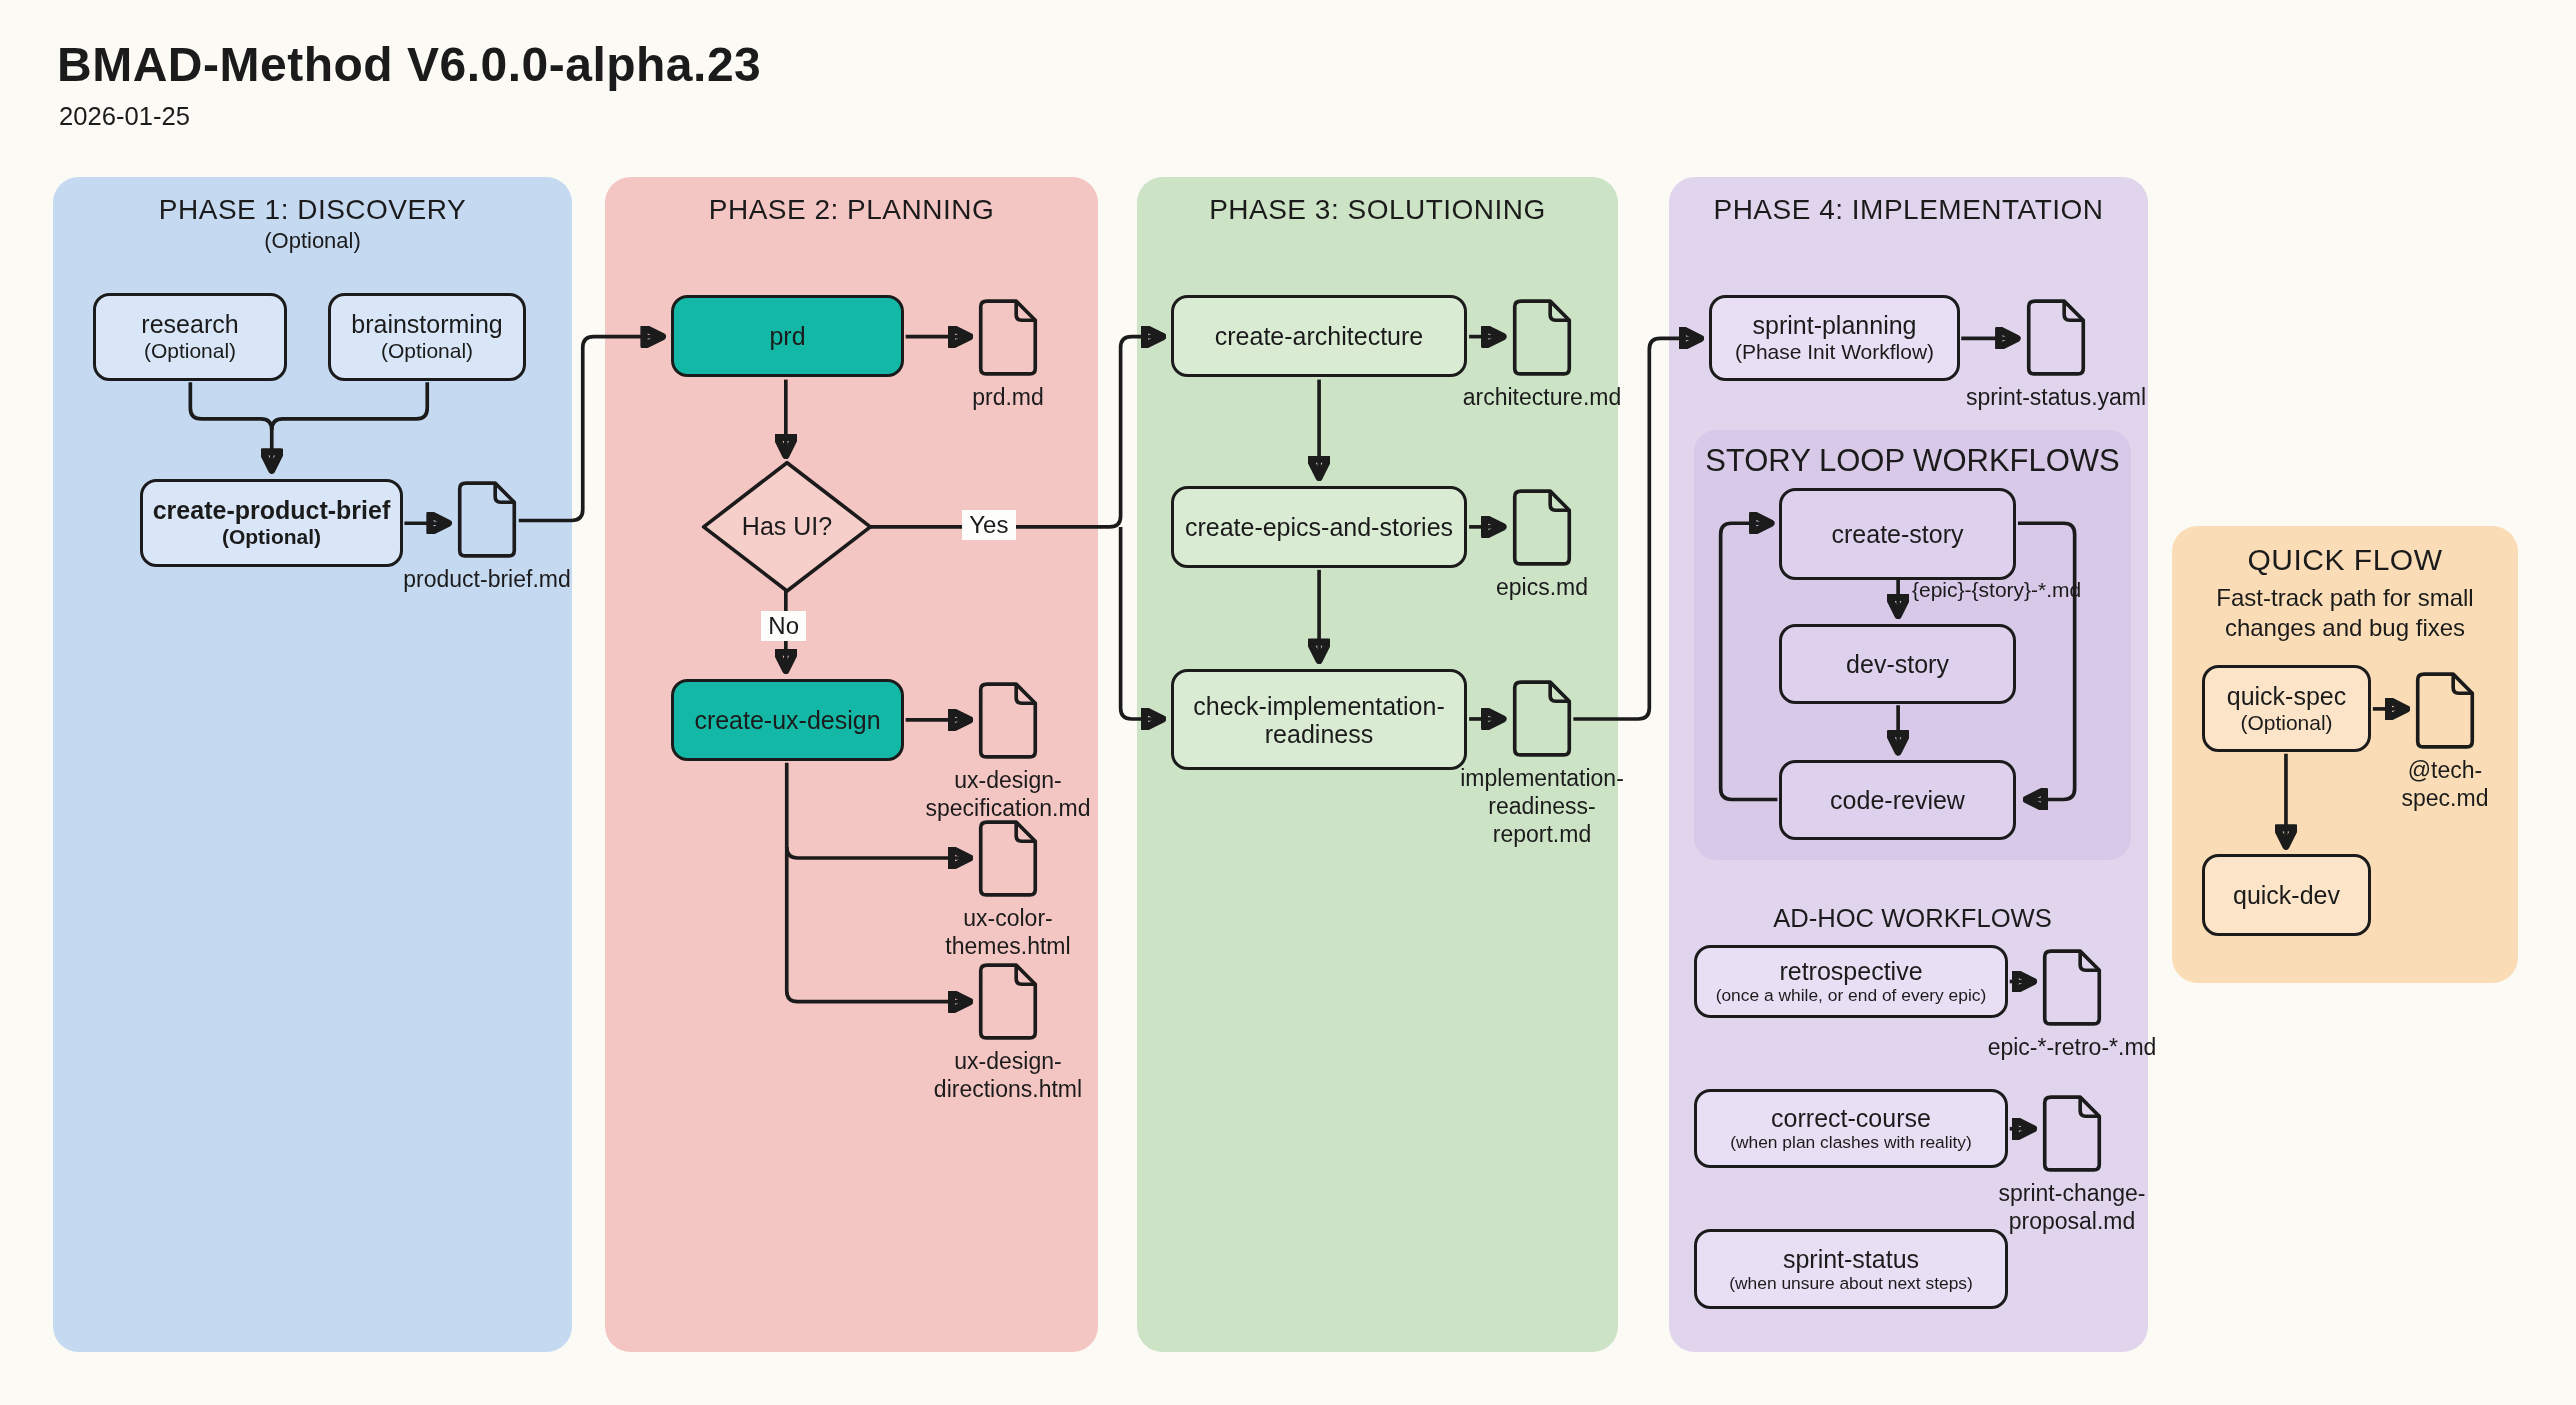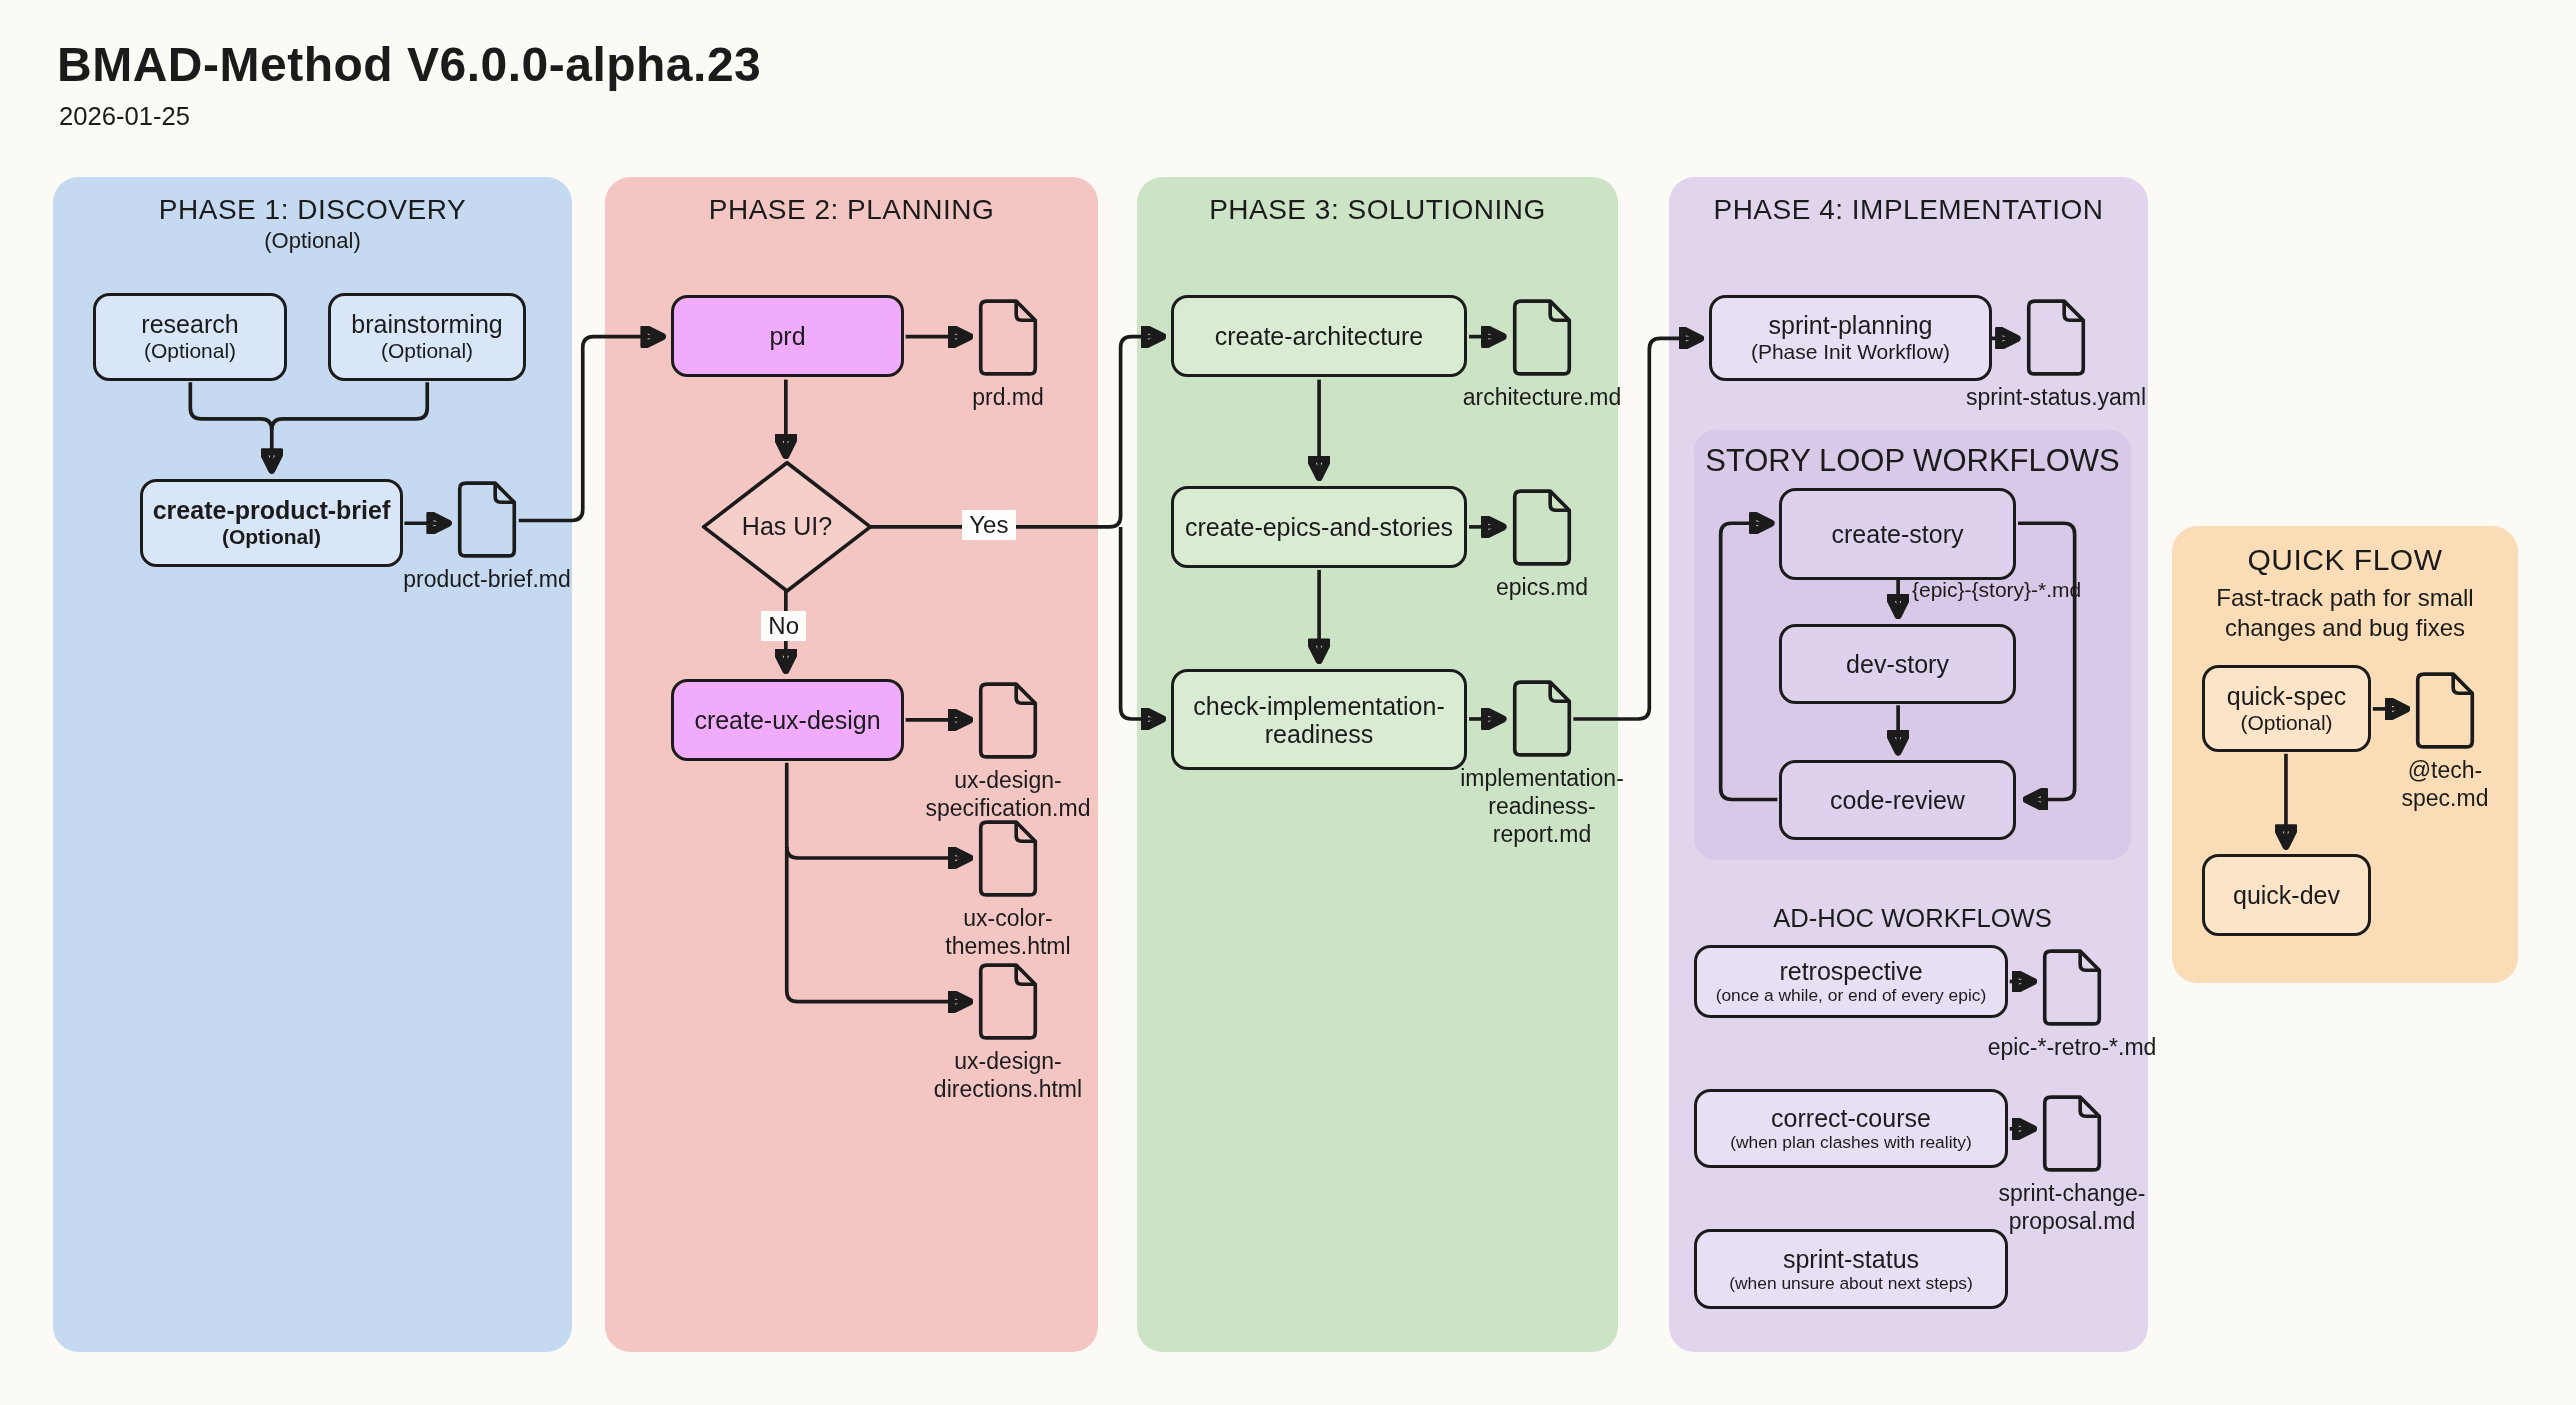--- a/index.html
+++ b/index.html
@@ -26,21 +26,21 @@
   #connectors{position:absolute;left:0;top:0;}
   #connectors path{fill:none;stroke:#1b1b1b;stroke-width:4;stroke-linejoin:round;stroke-linecap:butt;}
   .node{
     position:absolute;box-sizing:border-box;border:3.7px solid #1b1b1b;border-radius:16.5px;
     display:flex;flex-direction:column;align-items:center;justify-content:center;text-align:center;
   }
   .node .label{font-size:25px;line-height:1.12;white-space:pre-line;}
   .node .sub{font-size:21px;line-height:1.2;}
   .adhoc .label{font-size:25px;}
   .adhoc .sub{font-size:17.4px;}
-  .n1{background:#d9e6f8;} .n2{background:#f0abfc;} .n3{background:#daebd4;}
+  .n1{background:#d9e6f8;} .n2{background:#14b8a6;} .n3{background:#daebd4;}
   .n4{background:#e9dff5;} .n4i{background:#ded1ed;} .nq{background:#fce4c8;}
   .file{position:absolute;width:220px;display:flex;flex-direction:column;align-items:center;}
   .doc-icon{display:block;}
   .file-label{margin-top:5.5px;font-size:23px;line-height:28px;text-align:center;white-space:pre-line;}
   .diamond-wrap{position:absolute;left:700px;top:459px;width:174px;height:143px;}
   .diamond-label{position:absolute;left:700px;top:459px;width:174px;height:135px;display:flex;align-items:center;justify-content:center;font-size:25px;}
   .chip{position:absolute;background:#fdfdfc;padding:0.9px 7.3px;font-size:24px;}
   .edge-label{position:absolute;font-size:21px;}
 </style>
 </head>
@@ -196,21 +196,21 @@
   </div>
   <div class="file" style="left:1432px;top:679px;">
     <svg class="doc-icon" width="60" height="79" viewBox="0 0 66 86">
         <use href="#doc"></use>
       </svg>
     <div class="file-label">implementation-
 readiness-
 report.md</div>
   </div>
 
-  <div class="node n4" style="left:1709px;top:295px;width:283px;height:86px;">
+  <div class="node n4" style="left:1709px;top:295px;width:251px;height:86px;">
     <span class="label">sprint-planning</span>
     <span class="sub">(Phase Init Workflow)</span>
   </div>
   <div class="file" style="left:1946px;top:298px;">
     <svg class="doc-icon" width="60" height="79" viewBox="0 0 66 86">
         <use href="#doc"></use>
       </svg>
     <div class="file-label">sprint-status.yaml</div>
   </div>
   <div class="node n4i" style="left:1779px;top:488px;width:237px;height:92px;">

